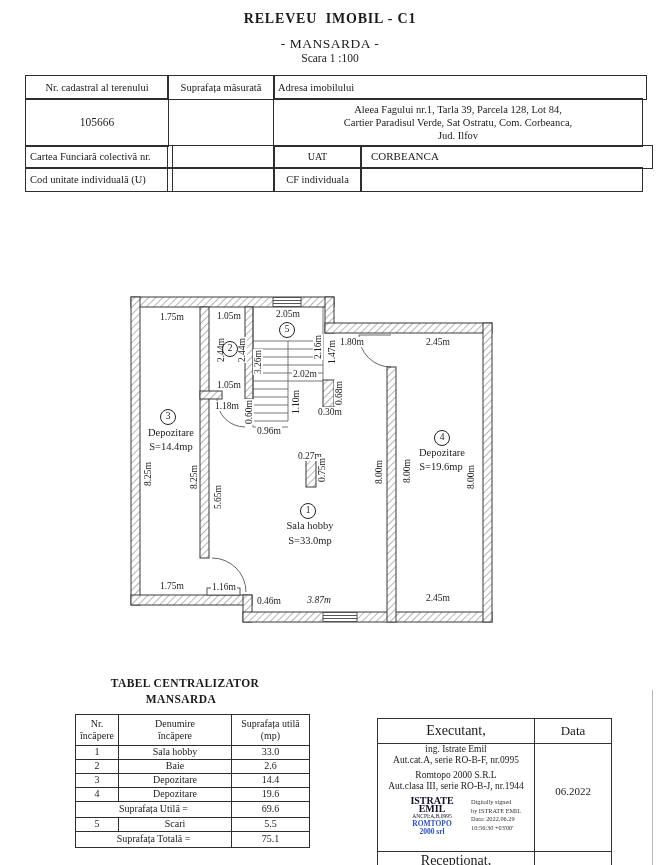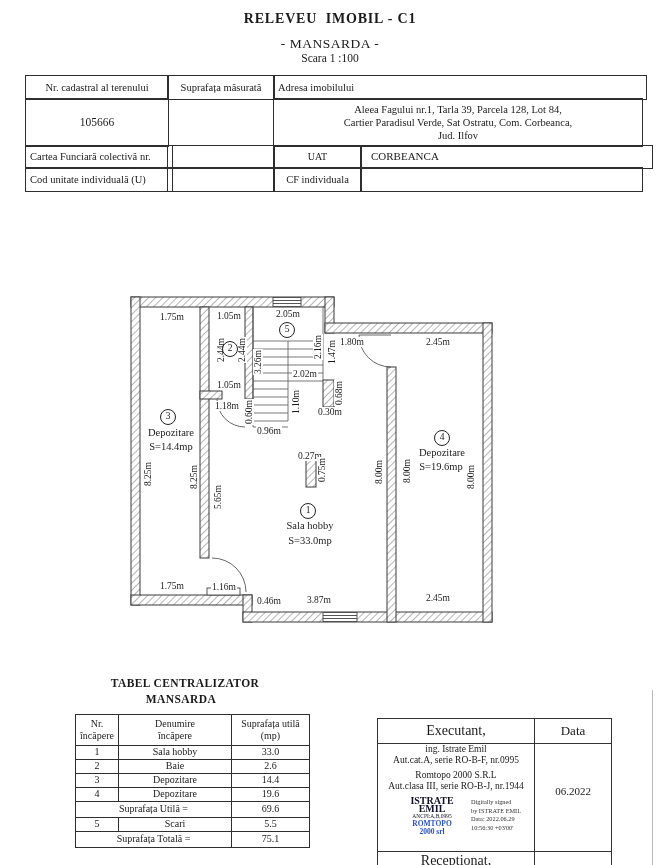--- a/index.html
+++ b/index.html
@@ -144,21 +144,21 @@
       <div class="plabel" style="left: 438px; top: 342px;">2.45m</div>
       <div class="plabel" style="left: 305px; top: 374px;">2.02m</div>
       <div class="plabel" style="left: 229px; top: 385px;">1.05m</div>
       <div class="plabel" style="left: 227px; top: 406px;">1.18m</div>
       <div class="plabel" style="left: 330px; top: 412px;">0.30m</div>
       <div class="plabel" style="left: 269px; top: 431px;">0.96m</div>
       <div class="plabel" style="left: 310px; top: 456px;">0.27m</div>
       <div class="plabel" style="left: 172px; top: 586px;">1.75m</div>
       <div class="plabel" style="left: 224px; top: 587px;">1.16m</div>
       <div class="plabel" style="left: 269px; top: 601px;">0.46m</div>
-      <div class="plabel" style="left: 319px; top: 600px;">3.87m</div>
+      <div class="plabel" style="left: 319px; top: 600px; font-style: italic;">3.87m</div>
       <div class="plabel" style="left: 438px; top: 598px;">2.45m</div>
       <div class="plabel v" style="left: 221px; top: 350px;">2.44m</div>
       <div class="plabel v" style="left: 242px; top: 350px;">2.44m</div>
       <div class="plabel v" style="left: 258px; top: 362px;">3.26m</div>
       <div class="plabel v" style="left: 318px; top: 347px;">2.16m</div>
       <div class="plabel v" style="left: 332px; top: 352px;">1.47m</div>
       <div class="plabel v" style="left: 339px; top: 393px;">0.68m</div>
       <div class="plabel v" style="left: 296px; top: 402px;">1.10m</div>
       <div class="plabel v" style="left: 249px; top: 412px;">0.60m</div>
       <div class="plabel v" style="left: 148px; top: 474px;">8.25m</div>

